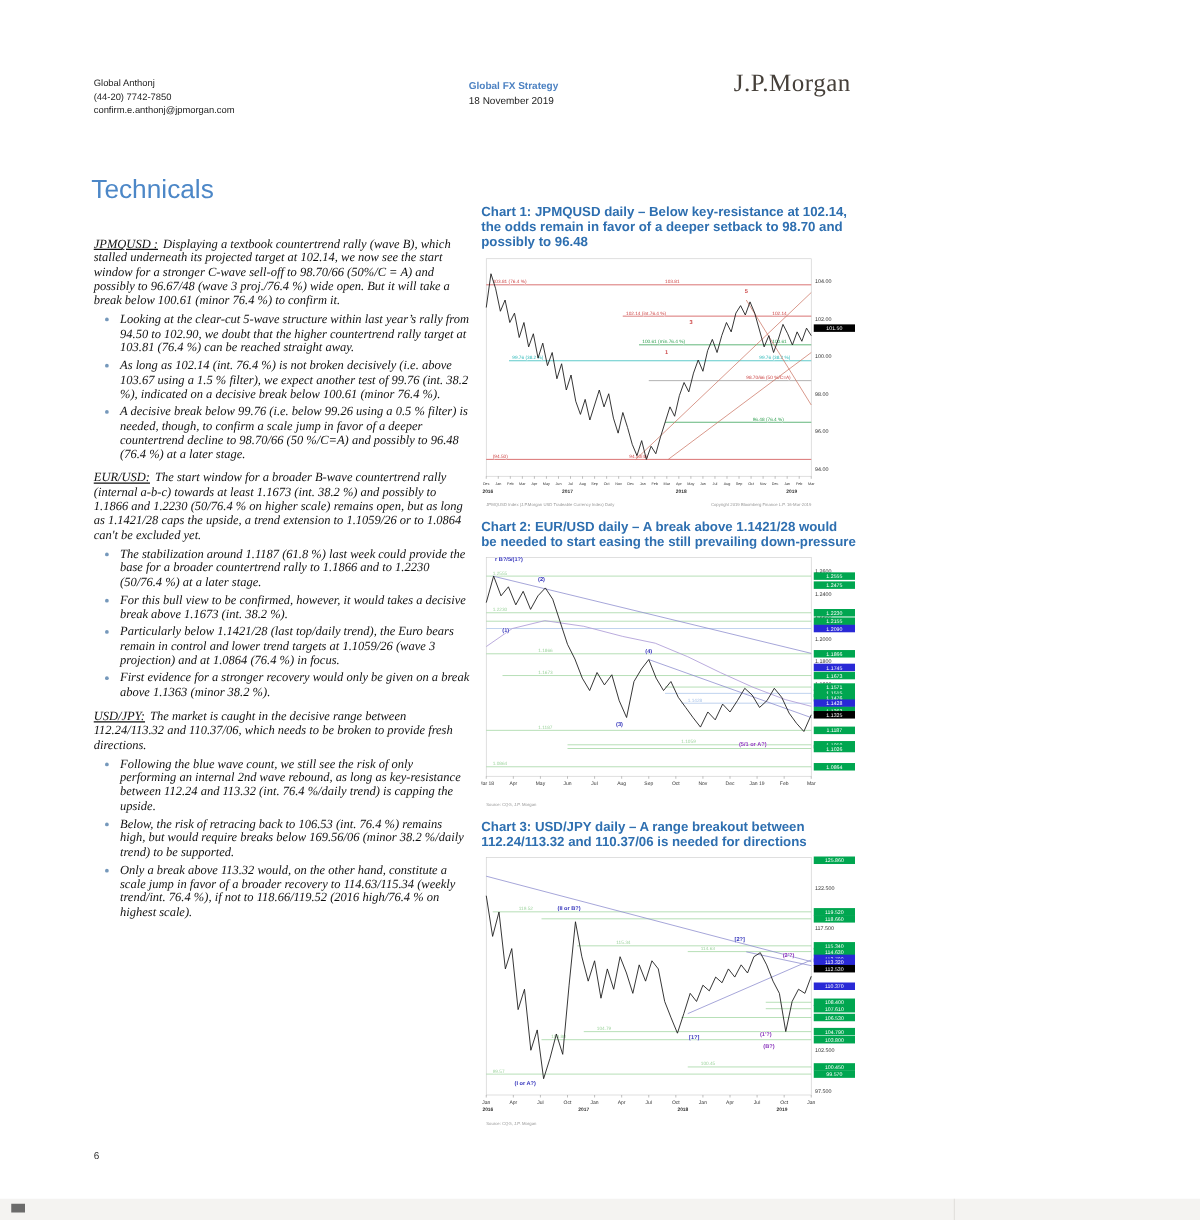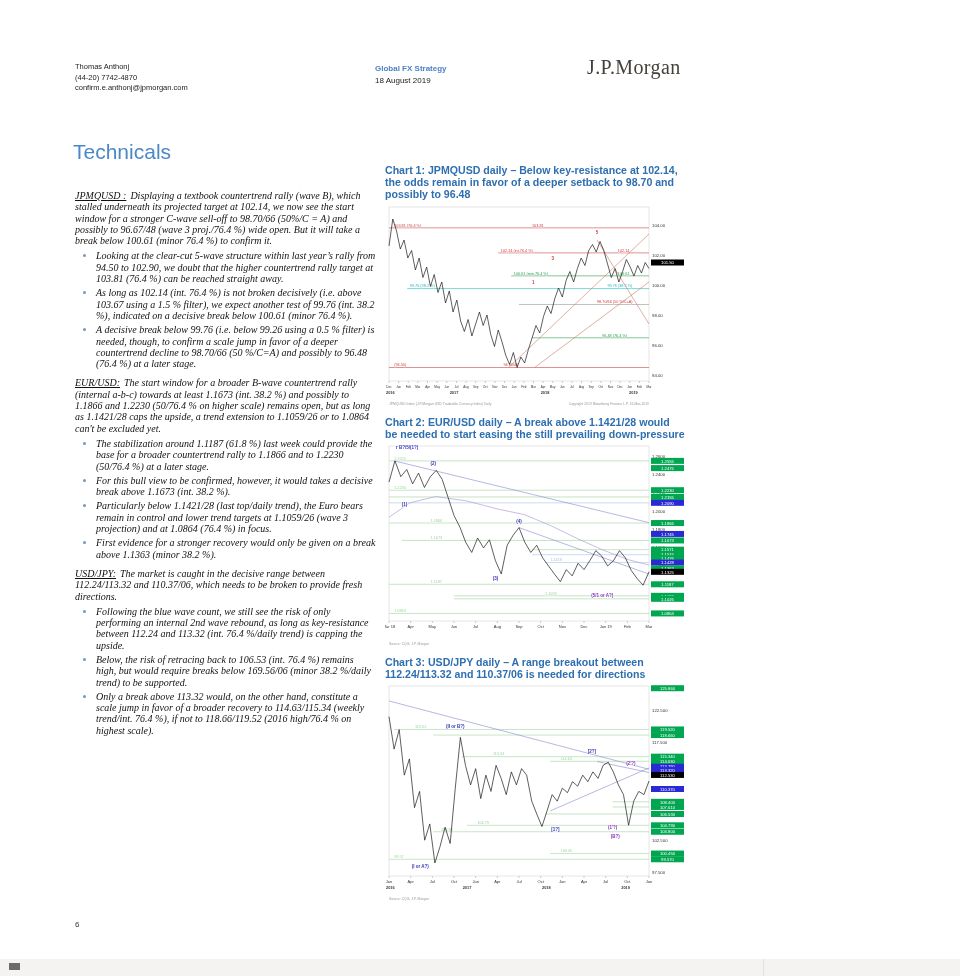--- a/index.html
+++ b/index.html
@@ -23,27 +23,27 @@
   svg{display:block;background:#fff;}
   .pagenum{position:absolute;left:75px;top:920px;font-family:"Liberation Sans",sans-serif;font-size:8px;color:#333;}
   .bottombar{position:absolute;left:0;top:959px;width:960px;height:17px;background:#f4f3f1;}
   .bottombar .mark{position:absolute;left:9px;top:4px;width:11px;height:7px;background:#6b6b6b;}
   .bottombar .vline{position:absolute;left:763px;top:0;width:1px;height:17px;background:#e3e1de;}
 </style>
 </head>
 <body>
 
 <div class="author">
-  <div>Thomas Anthonj</div>
-  <div>(44-20) 7742-4870</div>
+  <div>Global Anthonj</div>
+  <div>(44-20) 7742-7850</div>
   <div>confirm.e.anthonj@jpmorgan.com</div>
 </div>
 <div class="pub">
   <div class="pname">Global FX Strategy</div>
-  <div class="pdate">18 August 2019</div>
+  <div class="pdate">18 November 2019</div>
 </div>
 <div class="logo">J.P.Morgan</div>
 
 <div class="title">Technicals</div>
 
 <div class="leftcol">
   <div class="sec">
     <p class="intro"><span class="sec-label">JPMQUSD :</span><span>Displaying a textbook countertrend rally (wave B), which stalled underneath its projected target at 102.14, we now see the start window for a stronger C-wave sell-off to 98.70/66 (50%/C = A) and possibly to 96.67/48 (wave 3 proj./76.4 %) wide open.  But it will take a break below 100.61 (minor 76.4 %) to confirm it.</span></p>
     <ul>
       <li>Looking at the clear-cut 5-wave structure within last year’s rally from 94.50 to 102.90, we doubt that the higher countertrend rally target at 103.81 (76.4 %) can be reached straight away.</li>

